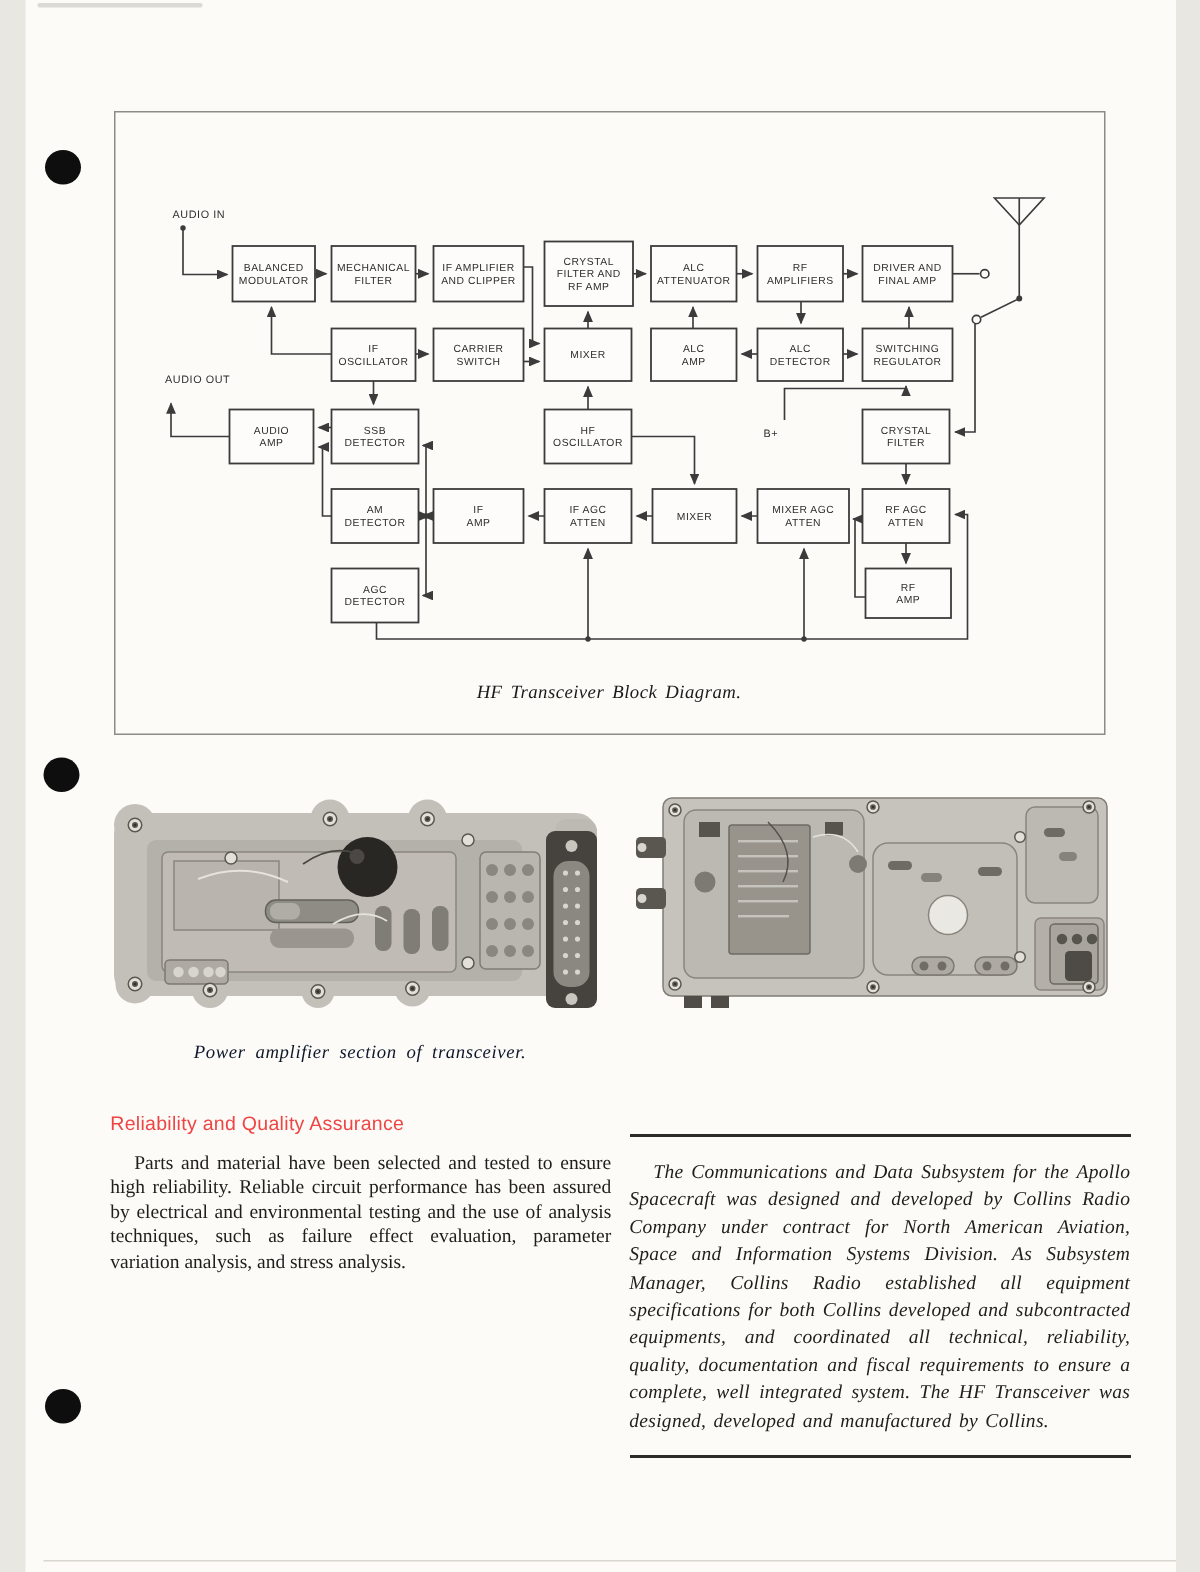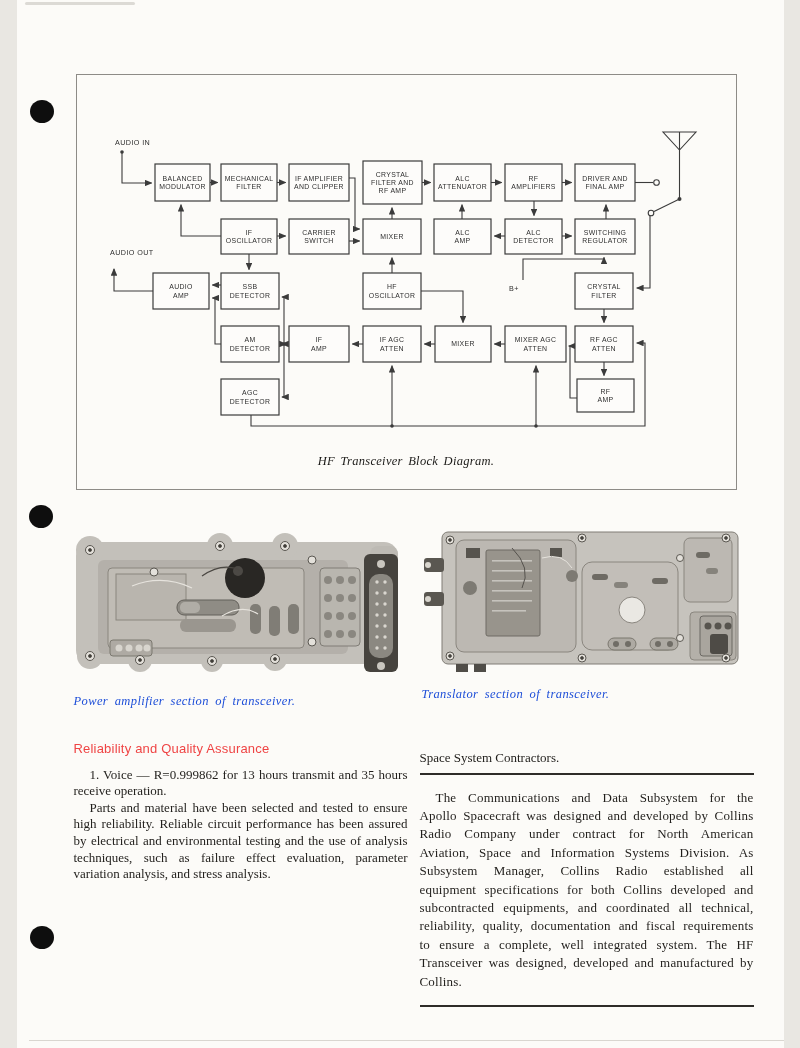--- a/index.html
+++ b/index.html
@@ -16,30 +16,30 @@
   .dlabel{font-family:"Liberation Sans",sans-serif;font-size:6.9px;fill:#2e2e2e;
           text-anchor:middle;letter-spacing:.35px;}
   .dtext{font-family:"Liberation Sans",sans-serif;font-size:7.2px;fill:#2e2e2e;letter-spacing:.4px;}
   .dcaption{font-family:"Liberation Serif",serif;font-style:italic;font-size:12.5px;fill:#1b1a18;
             text-anchor:middle;letter-spacing:.3px;word-spacing:2px;}
   .dline{stroke:#3b3b3b;stroke-width:1.1;fill:none;}
   .ddot{fill:#3b3b3b;stroke:none;}
 
   .photo{position:absolute;}
   .caption{position:absolute;font-style:italic;font-size:12.5px;letter-spacing:.4px;
-           word-spacing:3px;color:#1d4ed8;}
+           word-spacing:3px;text-align:center;color:#0f172a;}
 
   .col{position:absolute;width:334px;text-align:justify;font-size:13px;line-height:16.6px;color:#201e1b;}
   .col h2{font-family:"Liberation Sans",sans-serif;font-size:13px;font-weight:400;color:#ef4444;
           margin:0 0 9px 0;letter-spacing:.2px;text-align:left;}
   .col p{margin:0;}
   p.ind{text-indent:16px;}
   .rule{border:none;border-top:2px solid #2e2c29;margin:6px 0 0 0;}
   .rule2{margin-top:14px;}
-  .italic-note{line-height:18.4px;letter-spacing:.2px;word-spacing:1.5px;
+  .italic-note{font-style:italic;line-height:18.4px;letter-spacing:.2px;word-spacing:1.5px;
                margin-top:14px !important;text-indent:16px;}
 </style>
 </head>
 <body>
 
 <div class="page">
 
   <div class="smudge"></div>
   <div class="punch-dot" style="left:13px;top:100px;"></div>
   <div class="punch-dot" style="left:12px;top:505px;"></div>
@@ -383,29 +383,26 @@
           <circle cx="258" cy="110" r="3.5"></circle>
         <circle cx="28" cy="12" r="1.4" fill="#34322f"></circle>
           <circle cx="160" cy="10" r="1.4" fill="#34322f"></circle>
         <circle cx="304" cy="10" r="1.4" fill="#34322f"></circle>
           <circle cx="28" cy="128" r="1.4" fill="#34322f"></circle>
         <circle cx="160" cy="130" r="1.4" fill="#34322f"></circle>
           <circle cx="304" cy="130" r="1.4" fill="#34322f"></circle>
       </g>
     </svg>
   </figure>
-  <figcaption class="caption" style="left:405px;top:687px;width:333px;">Translator section of transceiver.</figcaption>
 
   <div class="col" style="left:57px;top:741px;">
     <h2>Reliability and Quality Assurance</h2>
-    <p class="ind">1. Voice — R=0.999862 for 13 hours transmit and 35 hours receive operation.</p>
     <p class="ind">Parts and material have been selected and tested to ensure high reliability. Reliable circuit performance has been assured by electrical and environmental testing and the use of analysis techniques, such as failure effect evaluation, parameter variation analysis, and stress analysis.</p>
   </div>
 
   <div class="col" style="left:403px;top:750px;">
-    <p>Space System Contractors.</p>
     <hr class="rule">
     <p class="italic-note">The Communications and Data Subsystem for the Apollo Spacecraft was designed and developed by Collins Radio Company under contract for North American Aviation, Space and Information Systems Division. As Subsystem Manager, Collins Radio established all equipment specifications for both Collins developed and subcontracted equipments, and coordinated all technical, reliability, quality, documentation and fiscal requirements to ensure a complete, well integrated system. The HF Transceiver was designed, developed and manufactured by Collins.</p>
     <hr class="rule rule2">
   </div>
 
   <div class="bottom-scan-line"></div>
 </div>
 
 </body></html>

